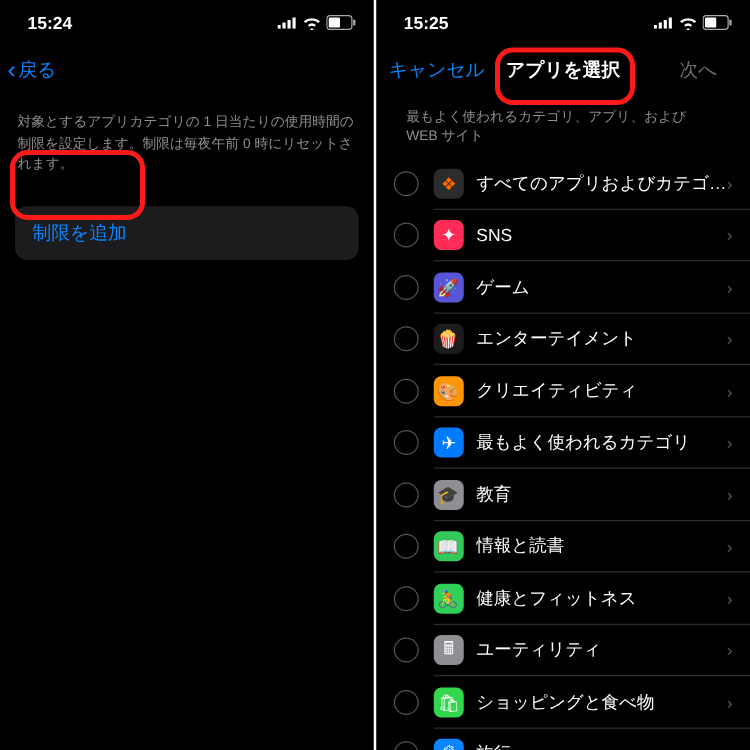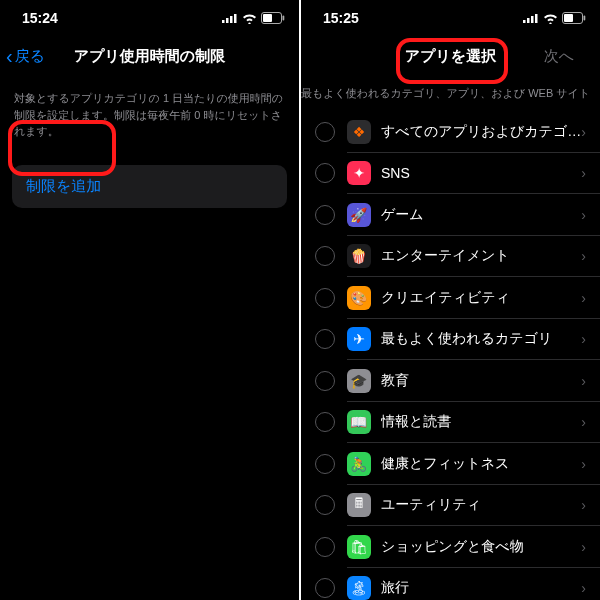--- a/index.html
+++ b/index.html
@@ -69,21 +69,21 @@
     overflow: hidden;
   }
   .cell {
     padding: 12px 14px;
     color: #0a84ff;
     font-size: 15px;
   }
   .sub-desc {
     color: #8e8e93;
     font-size: 11px;
-    padding: 10px 0;
+    padding: 10px 24px;
   }
   .list {
     flex: 1;
     overflow: hidden;
   }
   .list-row {
     display: flex;
     align-items: center;
     height: 41.5px;
     padding: 0 14px 0 14px;
@@ -165,21 +165,20 @@
             <rect x="21.5" y="3.5" width="1.8" height="5" rx="0.9" fill="#aaa"></rect>
           </svg>
       </span>
     </span>
   </div>
   <div class="nav-bar">
     <div class="nav-left">
       <span class="chev">‹</span>
       <span>戻る</span>
     </div>
-    <div class="nav-title">アプリ使用時間の制限</div>
   </div>
   <div class="desc">対象とするアプリカテゴリの 1 日当たりの使用時間の制限を設定します。制限は毎夜午前 0 時にリセットされます。</div>
   <div class="cell-group">
     <div class="cell">制限を追加</div>
   </div>
 </div>
 
 <div class="phone">
   <div class="status-bar">
     <span>15:25</span>
@@ -200,20 +199,23 @@
       <span class="battery">
         <svg width="24" height="12" viewBox="0 0 24 12">
             <rect x="0.5" y="0.5" width="20" height="11" rx="2.5" stroke="#aaa" fill="none"></rect>
             <rect x="2" y="2" width="9" height="8" rx="1" fill="#fff"></rect>
             <rect x="21.5" y="3.5" width="1.8" height="5" rx="0.9" fill="#aaa"></rect>
           </svg>
       </span>
     </span>
   </div>
   <div class="nav-bar">
+    <div class="nav-left" style="left:10px;">
+      <span>キャンセル</span>
+    </div>
     <div class="nav-title">アプリを選択</div>
     <div class="nav-right">次へ</div>
   </div>
   <div class="sub-desc">最もよく使われるカテゴリ、アプリ、および WEB サイト</div>
   <div class="list" id="cat-list">
       <div class="list-row">
         <span class="radio"></span>
         <span class="app-icon" style="background:#2c2c2e;color:#ff6a00">❖</span>
         <span class="row-label">すべてのアプリおよびカテゴリ</span>
         <span class="chevron">›</span>

